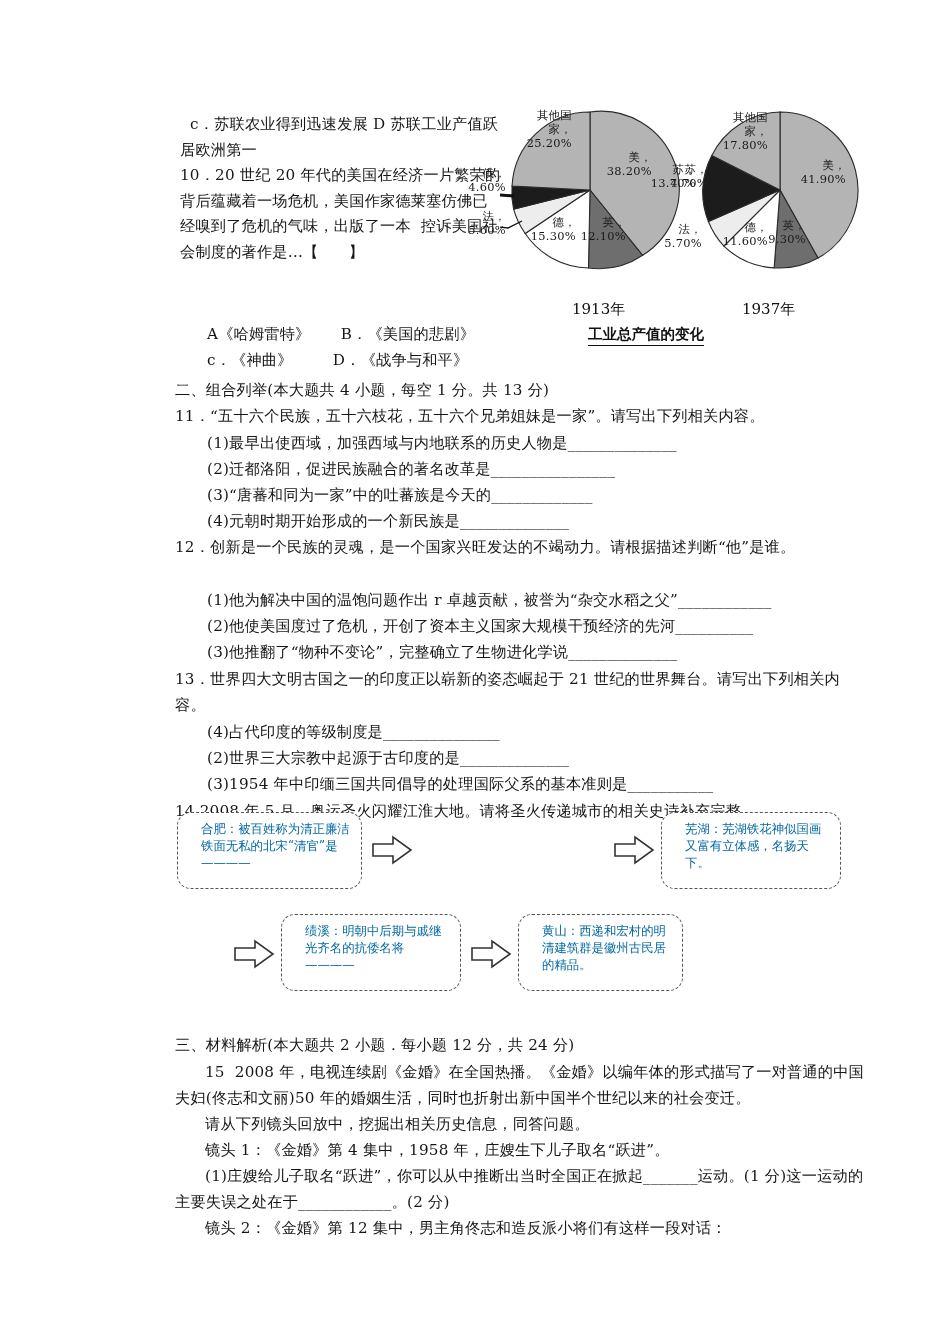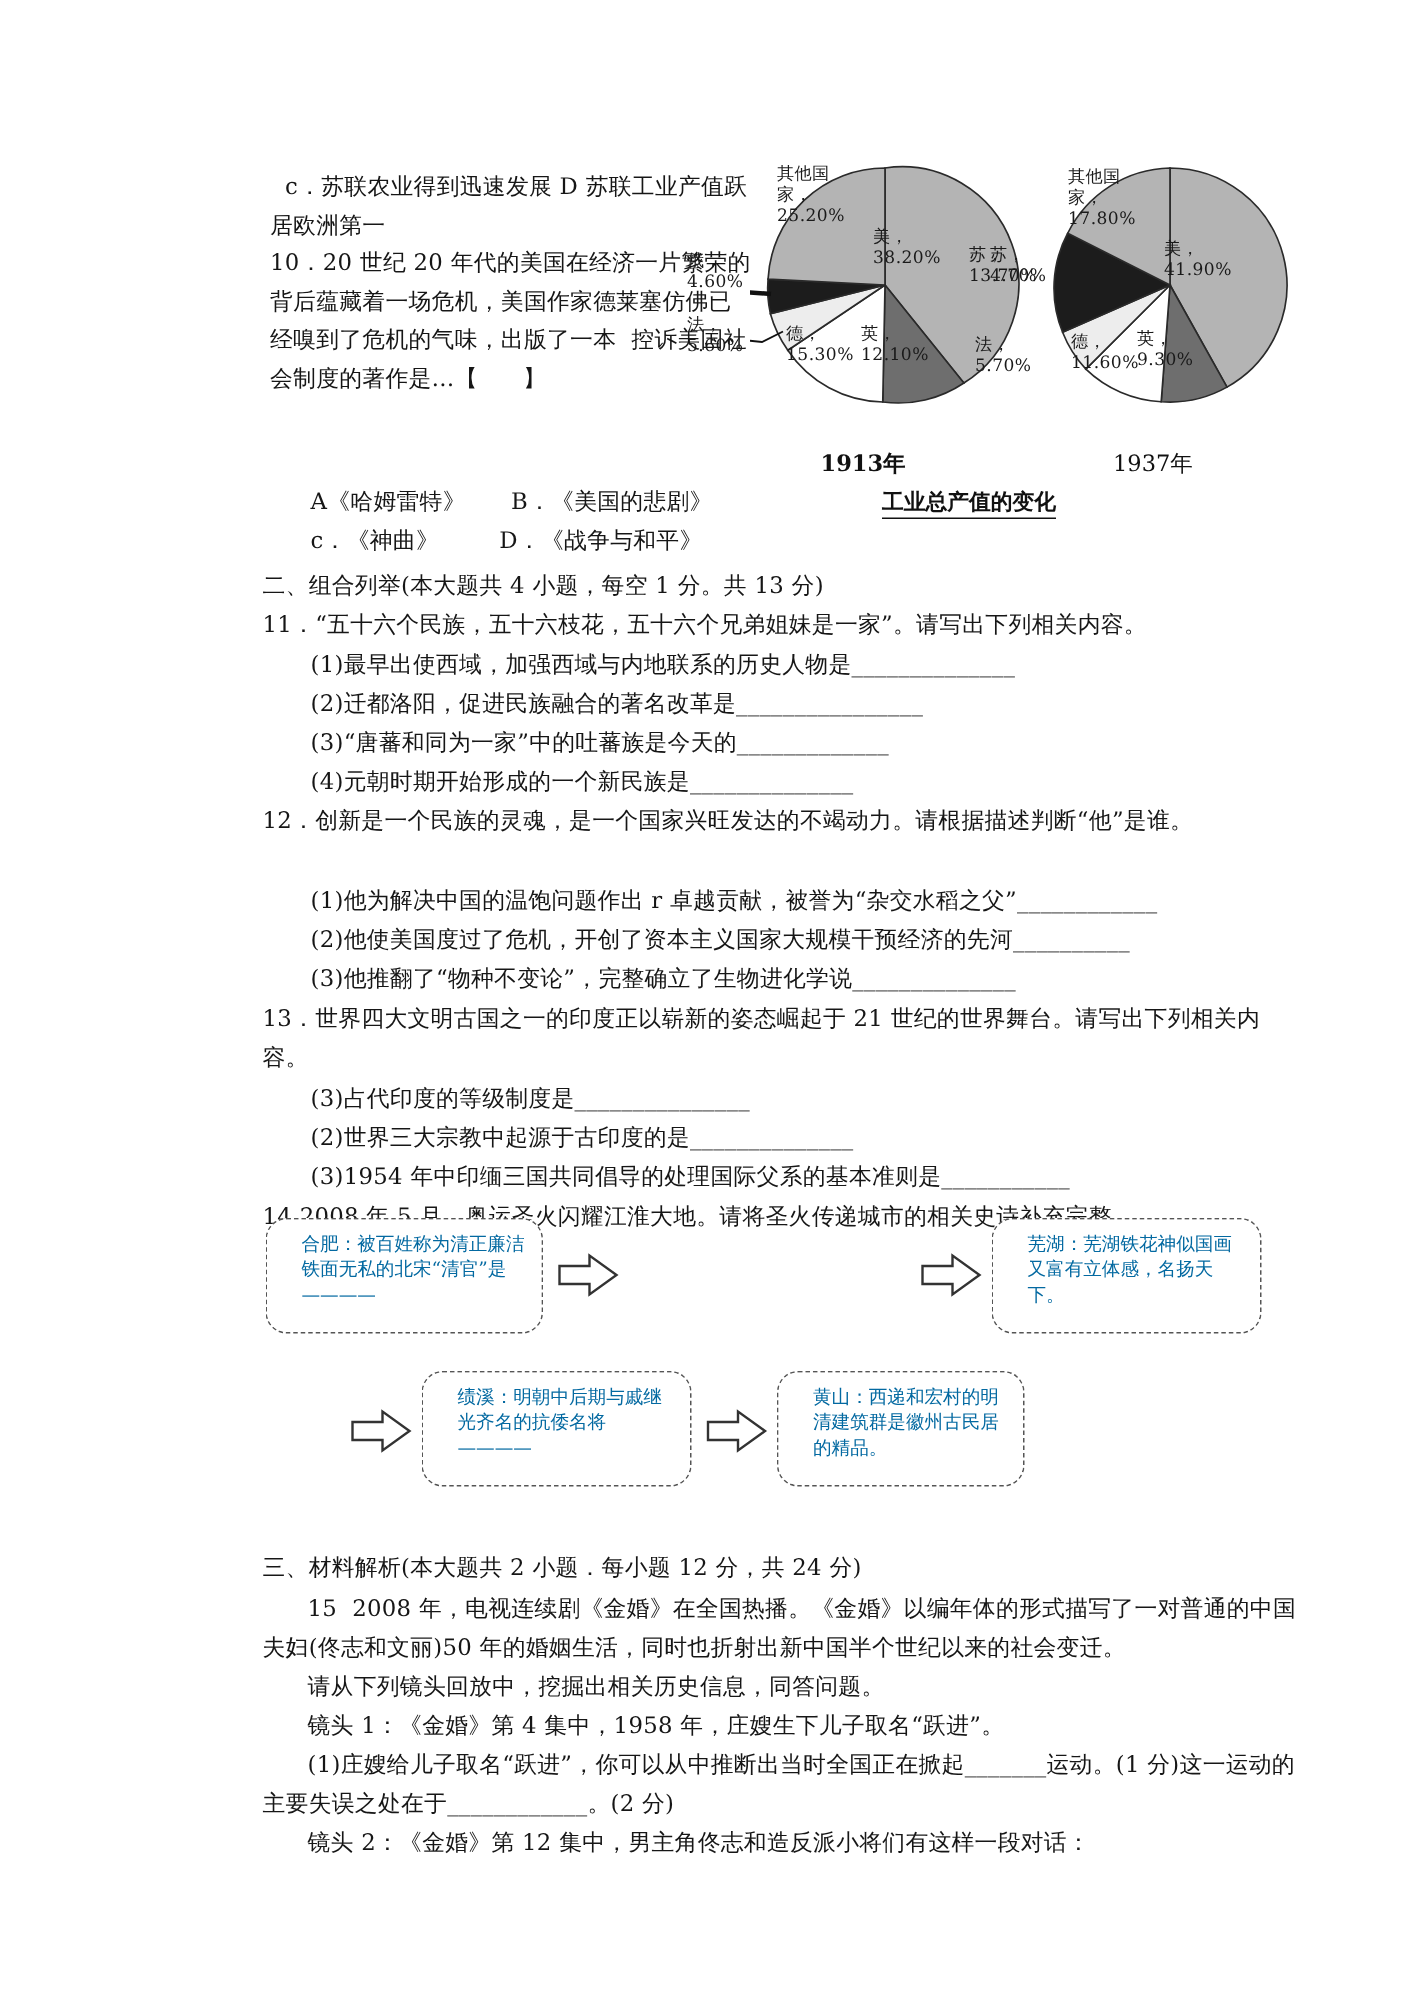--- a/index.html
+++ b/index.html
@@ -78,32 +78,32 @@
   #pie-1913 { left: 28px; }
   #pie-1937 { left: 218px; }
   .pie-svg { display: block; }
 
   .pie-label {
     position: absolute;
     font-family: "DejaVu Serif", "Liberation Serif", serif;
     font-size: 11.4px;
     line-height: 14px;
     color: #1a1a1a;
-    text-align: left;
+    text-align: right;
     white-space: pre;
     letter-spacing: 0.3px;
   }
 
   .caption {
     position: absolute;
     font-size: 15px;
     color: #111;
     white-space: pre;
   }
-  #cap1913 { left: 515px; top: 300px; font-weight: bold; }
+  #cap1913 { left: 540px; top: 300px; }
   #cap1937 { left: 710px; top: 300px; }
   #capmain {
     left: 556px; top: 325px;
     font-weight: bold;
     border-bottom: 1px solid #111;
     padding-bottom: 1px;
     font-size: 14.5px;
   }
 
   
@@ -237,21 +237,21 @@
   <div class="txt" id="q11b">(2)迁都洛阳，促进民族融合的著名改革是________________</div>
   <div class="txt" id="q11c">(3)“唐蕃和同为一家”中的吐蕃族是今天的_____________</div>
   <div class="txt" id="q11d">(4)元朝时期开始形成的一个新民族是______________</div>
 
   <div class="txt" id="q12">12．创新是一个民族的灵魂，是一个国家兴旺发达的不竭动力。请根据描述判断“他”是谁。</div>
   <div class="txt" id="q12a">(1)他为解决中国的温饱问题作出 r 卓越贡献，被誉为“杂交水稻之父”____________</div>
   <div class="txt" id="q12b">(2)他使美国度过了危机，开创了资本主义国家大规模干预经济的先河__________</div>
   <div class="txt" id="q12c">(3)他推翻了“物种不变论”，完整确立了生物进化学说______________</div>
 
   <div class="txt" id="q13">13．世界四大文明古国之一的印度正以崭新的姿态崛起于 21 世纪的世界舞台。请写出下列相关内容。</div>
-  <div class="txt" id="q13a">(3)占代印度的等级制度是_______________</div>
+  <div class="txt" id="q13a">(4)占代印度的等级制度是_______________</div>
   <div class="txt" id="q13b">(2)世界三大宗教中起源于古印度的是______________</div>
   <div class="txt" id="q13c">(3)1954 年中印缅三国共同倡导的处理国际父系的基本准则是___________</div>
 
   <div class="txt" id="q14">14.2008 年 5 月，奥运圣火闪耀江淮大地。请将圣火传递城市的相关史诗补充完整。</div>
 
   <div id="flow">
     <div class="fbox" id="fbox1">合肥：被百姓称为清正廉洁铁面无私的北宋“清官”是————</div>
 
     <svg class="arrow" id="farr1" viewBox="0 0 42 30">
       <path d="M2,9 L22,9 L22,2 L40,15 L22,28 L22,21 L2,21 Z" fill="#ffffff" stroke="#333" stroke-width="1.6"></path>

